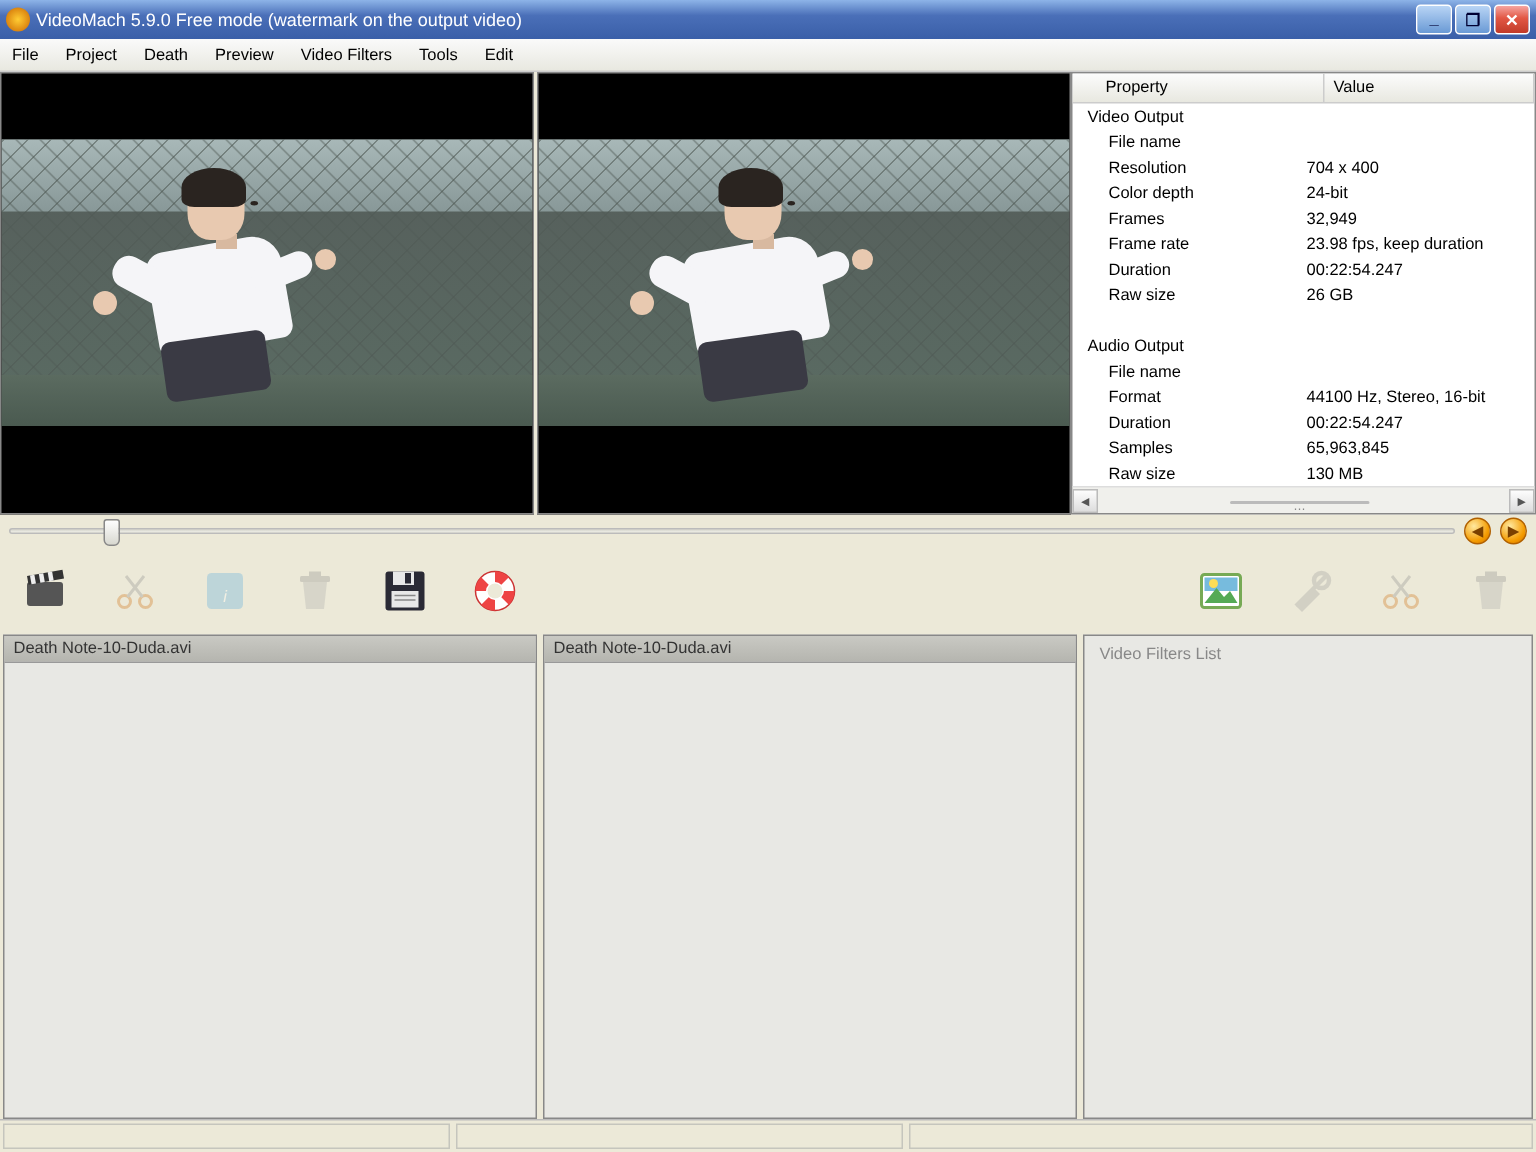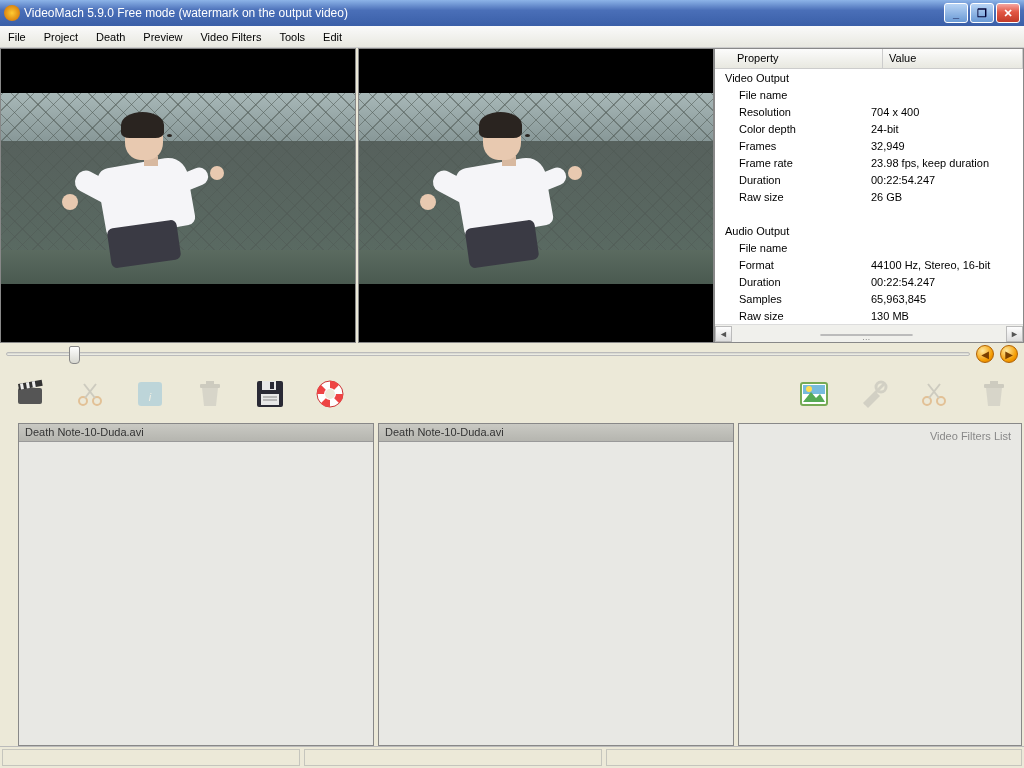--- a/index.html
+++ b/index.html
@@ -59,23 +59,23 @@
 .sliderbar .track { flex: 1; height: 4px; background: linear-gradient(to bottom, #d5d5cc, #f2f2ea); border: 1px solid #bbb; border-radius: 2px; position: relative; }
 .sliderbar .thumb { position: absolute; left: 62px; top: -7px; width: 11px; height: 18px; background: linear-gradient(to bottom, #fefefe, #d8d8d0); border: 1px solid #888; border-radius: 2px 2px 4px 4px; }
 .nav-btn { width: 18px; height: 18px; border-radius: 50%; background: radial-gradient(circle at 35% 30%, #ffe9a0, #f49b00 65%, #d07000); border: 1px solid #b06000; display:flex; align-items:center; justify-content:center; color:#7a4000; font-size:10px; cursor:pointer; }
 
 .toolbar { height: 58px; display: flex; align-items: center; padding: 6px 12px; gap: 24px; }
 .toolbar .tspacer { flex: 1; }
 .tbtn { width: 36px; height: 36px; display: flex; align-items: center; justify-content: center; cursor: pointer; }
 .tbtn.disabled { opacity: .3; cursor: default; }
 .tbtn svg { width: 32px; height: 32px; }
 
-.lower { flex: 1; display: flex; gap: 4px; padding: 0 2px; margin-left: 16px; }
+.lower { flex: 1; display: flex; gap: 4px; padding: 0 2px; }
 .panel { border: 1px solid #888; background: #e8e8e4; display: flex; flex-direction: column; }
-.panel.p1 { flex: 0 0 356px; } .panel.p2 { flex: 0 0 356px; } .panel.p3 { flex: 1; align-items: flex-end; }
+.panel.p1 { flex: 0 0 356px; } .panel.p2 { flex: 0 0 356px; } .panel.p3 { flex: 1; }
 .panel .phead { height: 18px; background: linear-gradient(to bottom, #c9c9c3, #b5b5af); border-bottom: 1px solid #999; padding: 2px 6px; color: #333; }
 .panel .pbody { flex: 1; padding: 6px 10px; color: #888; }
 
 .statusbar { height: 22px; background: #ece9d8; border-top: 1px solid #bbb; display: flex; }
 .statusbar .cell { border: 1px solid #c5c5bd; margin: 2px; flex: 1; }
 .statusbar .cell.s3 { flex: 1.4; }
 </style>
 </head>
 <body>
 

